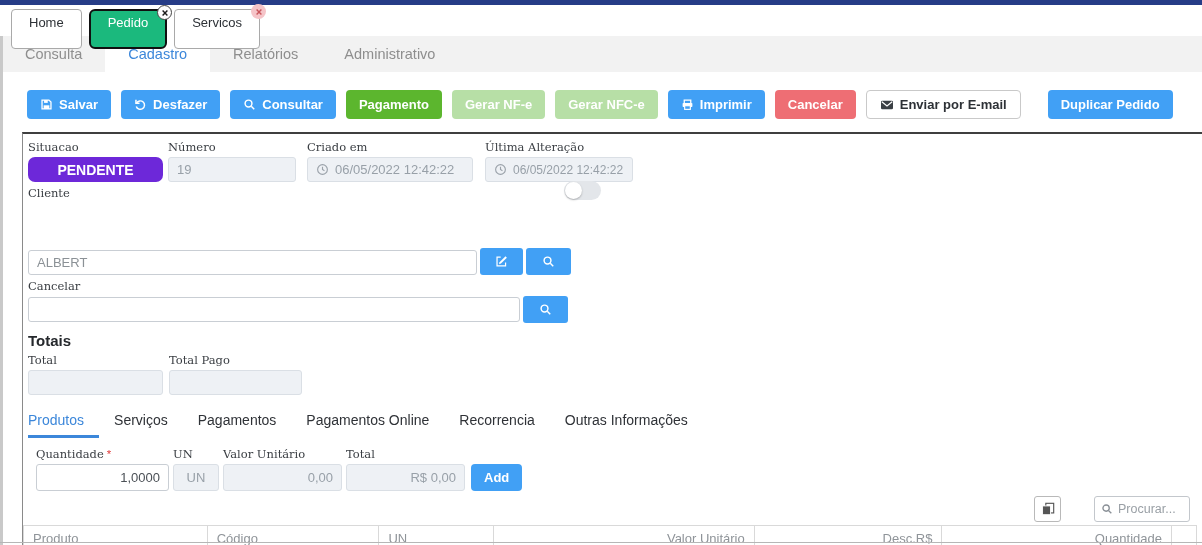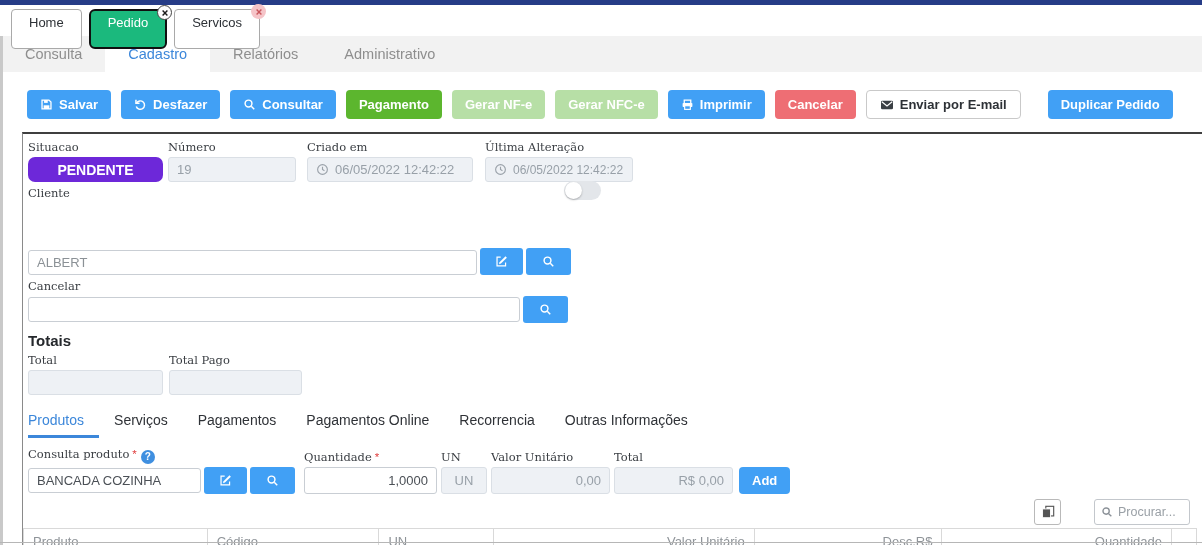--- a/index.html
+++ b/index.html
@@ -291,44 +291,20 @@
     <div class="dtabs">
       <div class="dtab active">Produtos</div>
       <div class="dtab">Serviços</div>
       <div class="dtab">Pagamentos</div>
       <div class="dtab">Pagamentos Online</div>
       <div class="dtab">Recorrencia</div>
       <div class="dtab">Outras Informações</div>
     </div>
 
     <div class="row entry">
-      <div class="grp" style="width:268px;">
-        <span class="flabel">
-          <span>Consulta produto</span><span class="req">*</span><span class="help-dot">?</span>
-        </span>
-        <div class="row" style="gap:3px; align-items:center;">
-          <input class="field-input" style="width: 173px; color: rgb(75, 80, 86);" value="BANCADA COZINHA">
-          <button class="sq-btn" style="width:43px;">
-            <span>
-              <svg width="13" height="13" viewBox="0 0 16 16">
-                  <path d="M12.9 1.6l1.7 1.7-7.3 7.3-2.4.7.7-2.4z" fill="#fff"></path>
-                  <path d="M13 9.2v4.3H2.5V2.5H7" fill="none" stroke="#fff" stroke-width="1.5"></path>
-                </svg>
-            </span>
-          </button>
-          <button class="sq-btn" style="width:45px;">
-            <span>
-              <svg width="13" height="13" viewBox="0 0 16 16">
-                  <circle cx="6.8" cy="6.8" r="4.2" fill="none" stroke="#fff" stroke-width="1.8"></circle>
-                  <path d="M10.2 10.2l3.6 3.6" stroke="#fff" stroke-width="1.8"></path>
-                </svg>
-            </span>
-          </button>
-        </div>
-      </div>
       <div class="grp" style="width:133px; margin-left:8px;">
         <span class="flabel">
           <span>Quantidade</span><span class="req">*</span>
         </span>
         <input class="field-input right-al" style="color: rgb(75, 80, 86); height: 27px;" value="1,0000">
       </div>
       <div class="grp" style="width:46px; margin-left:4px;">
         <span class="flabel">UN</span>
         <input class="field-input disabled-bg" style="height: 27px; text-align: center; padding: 0px 4px;" readonly="" value="UN">
       </div>

